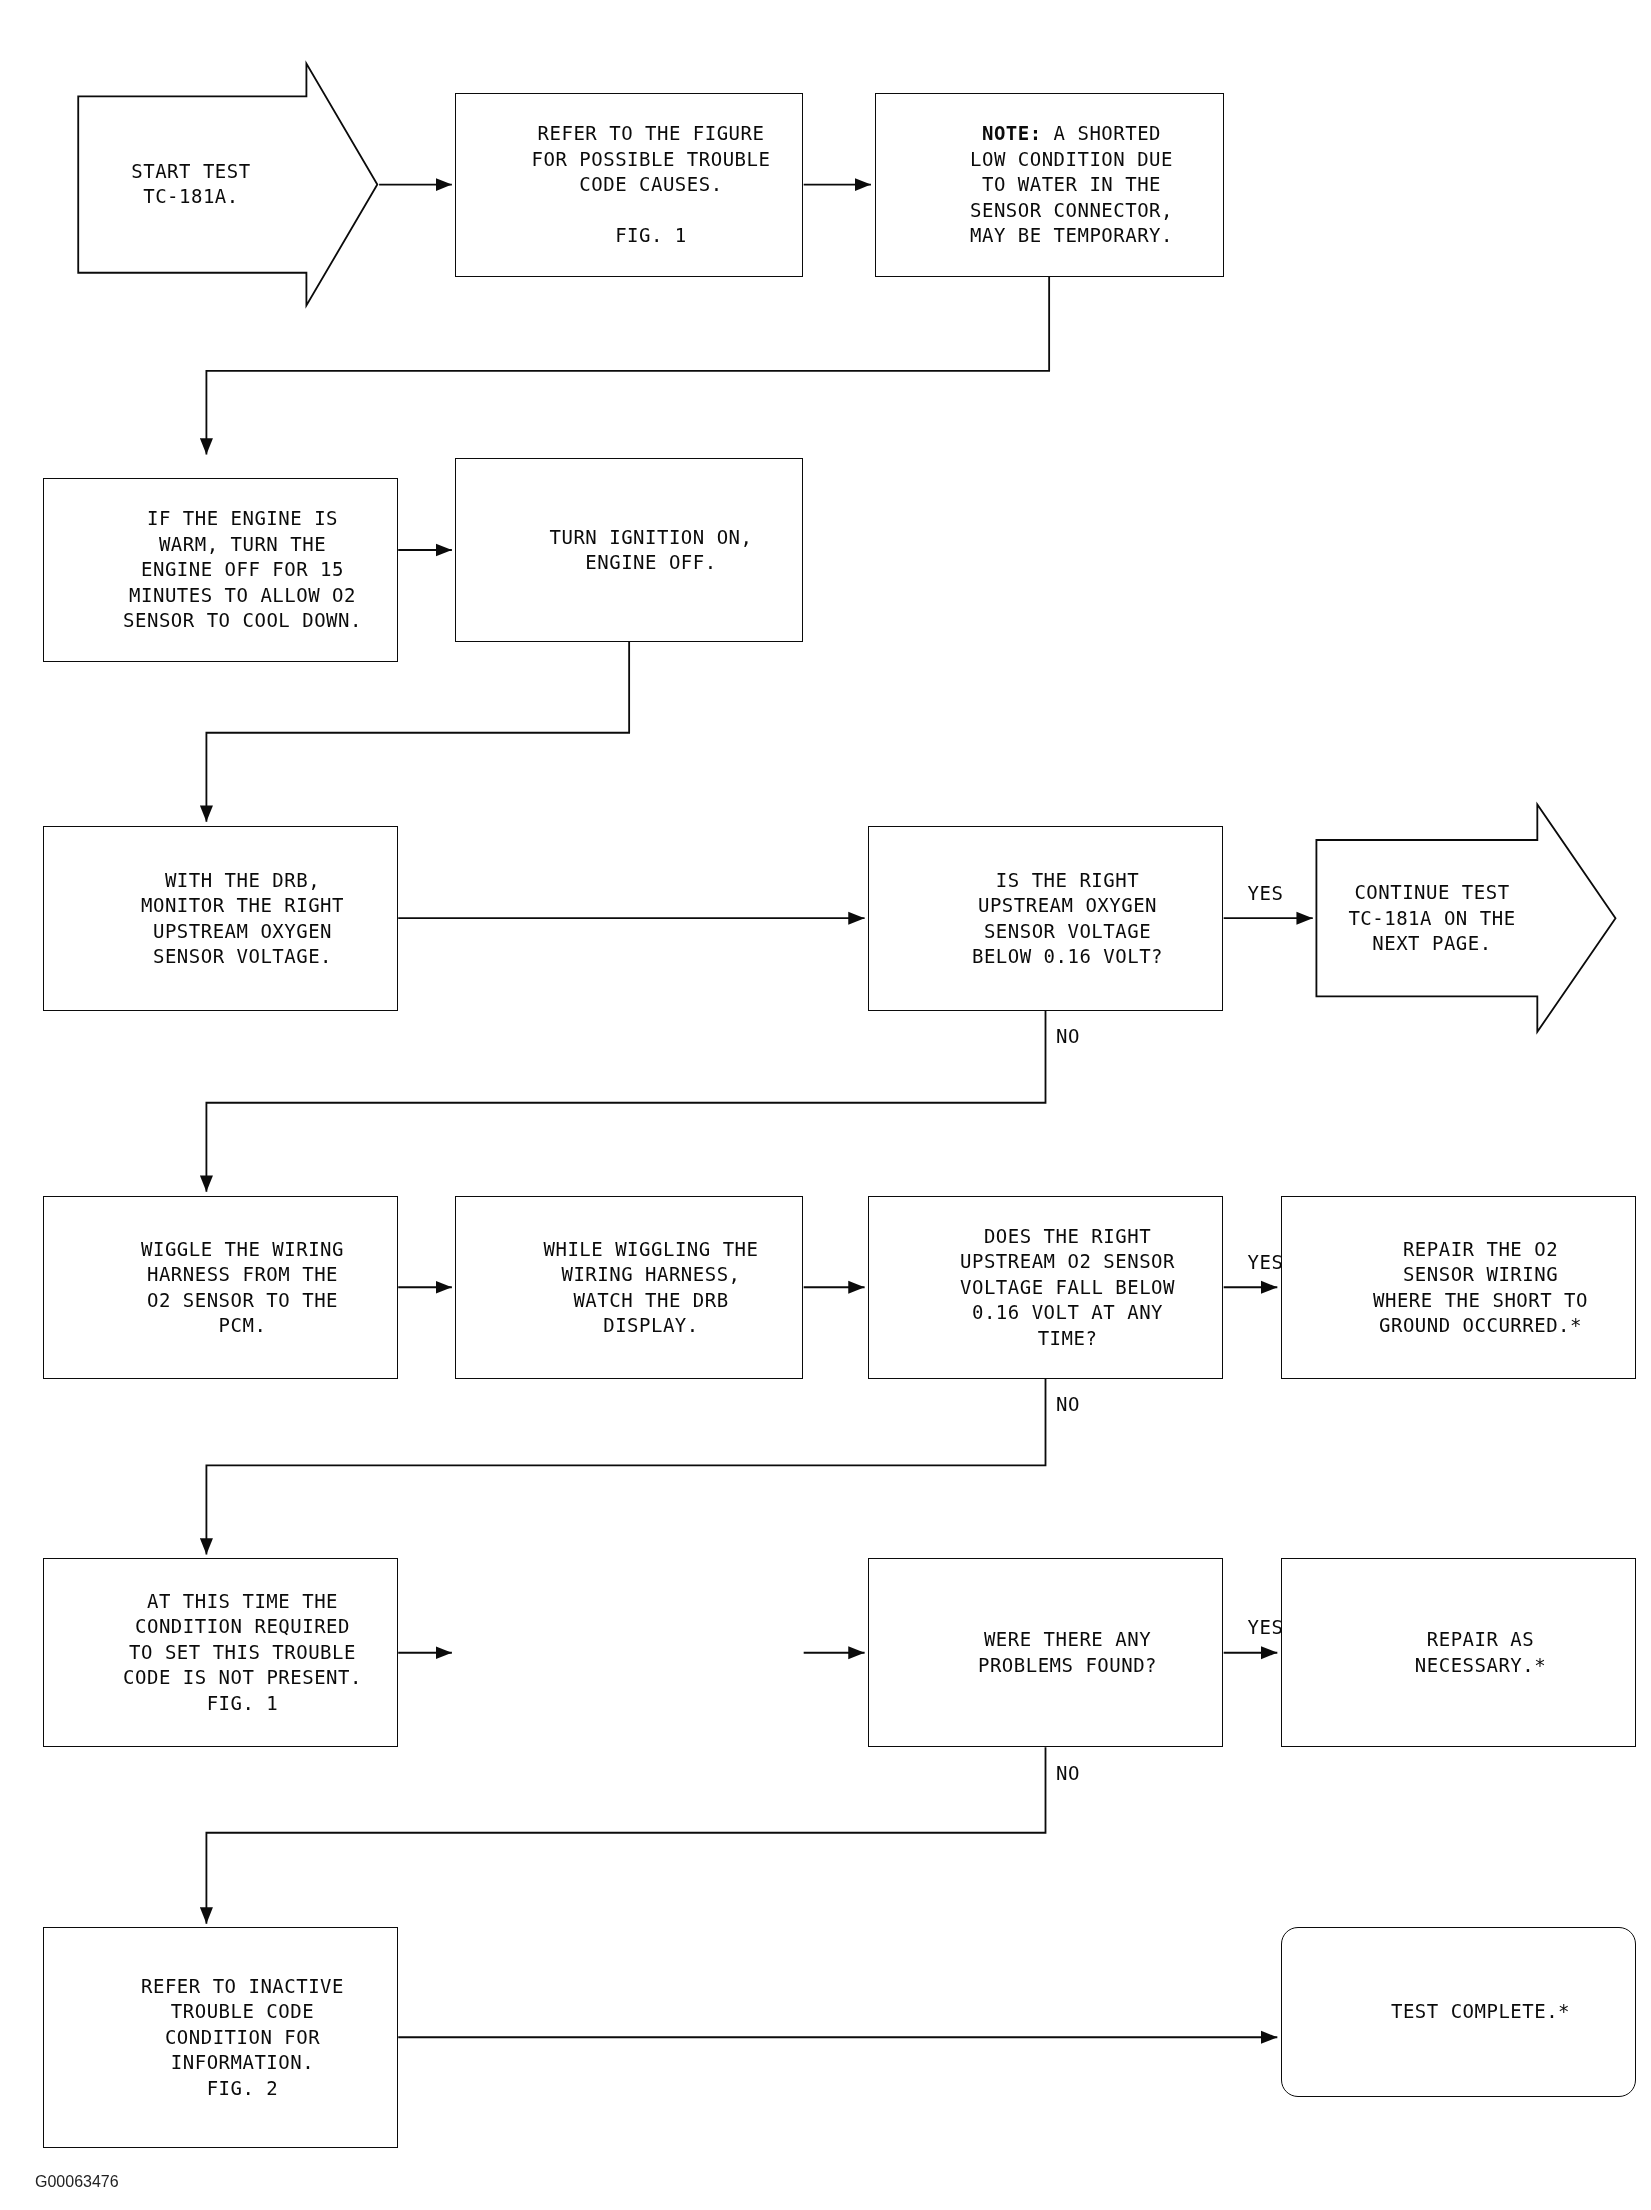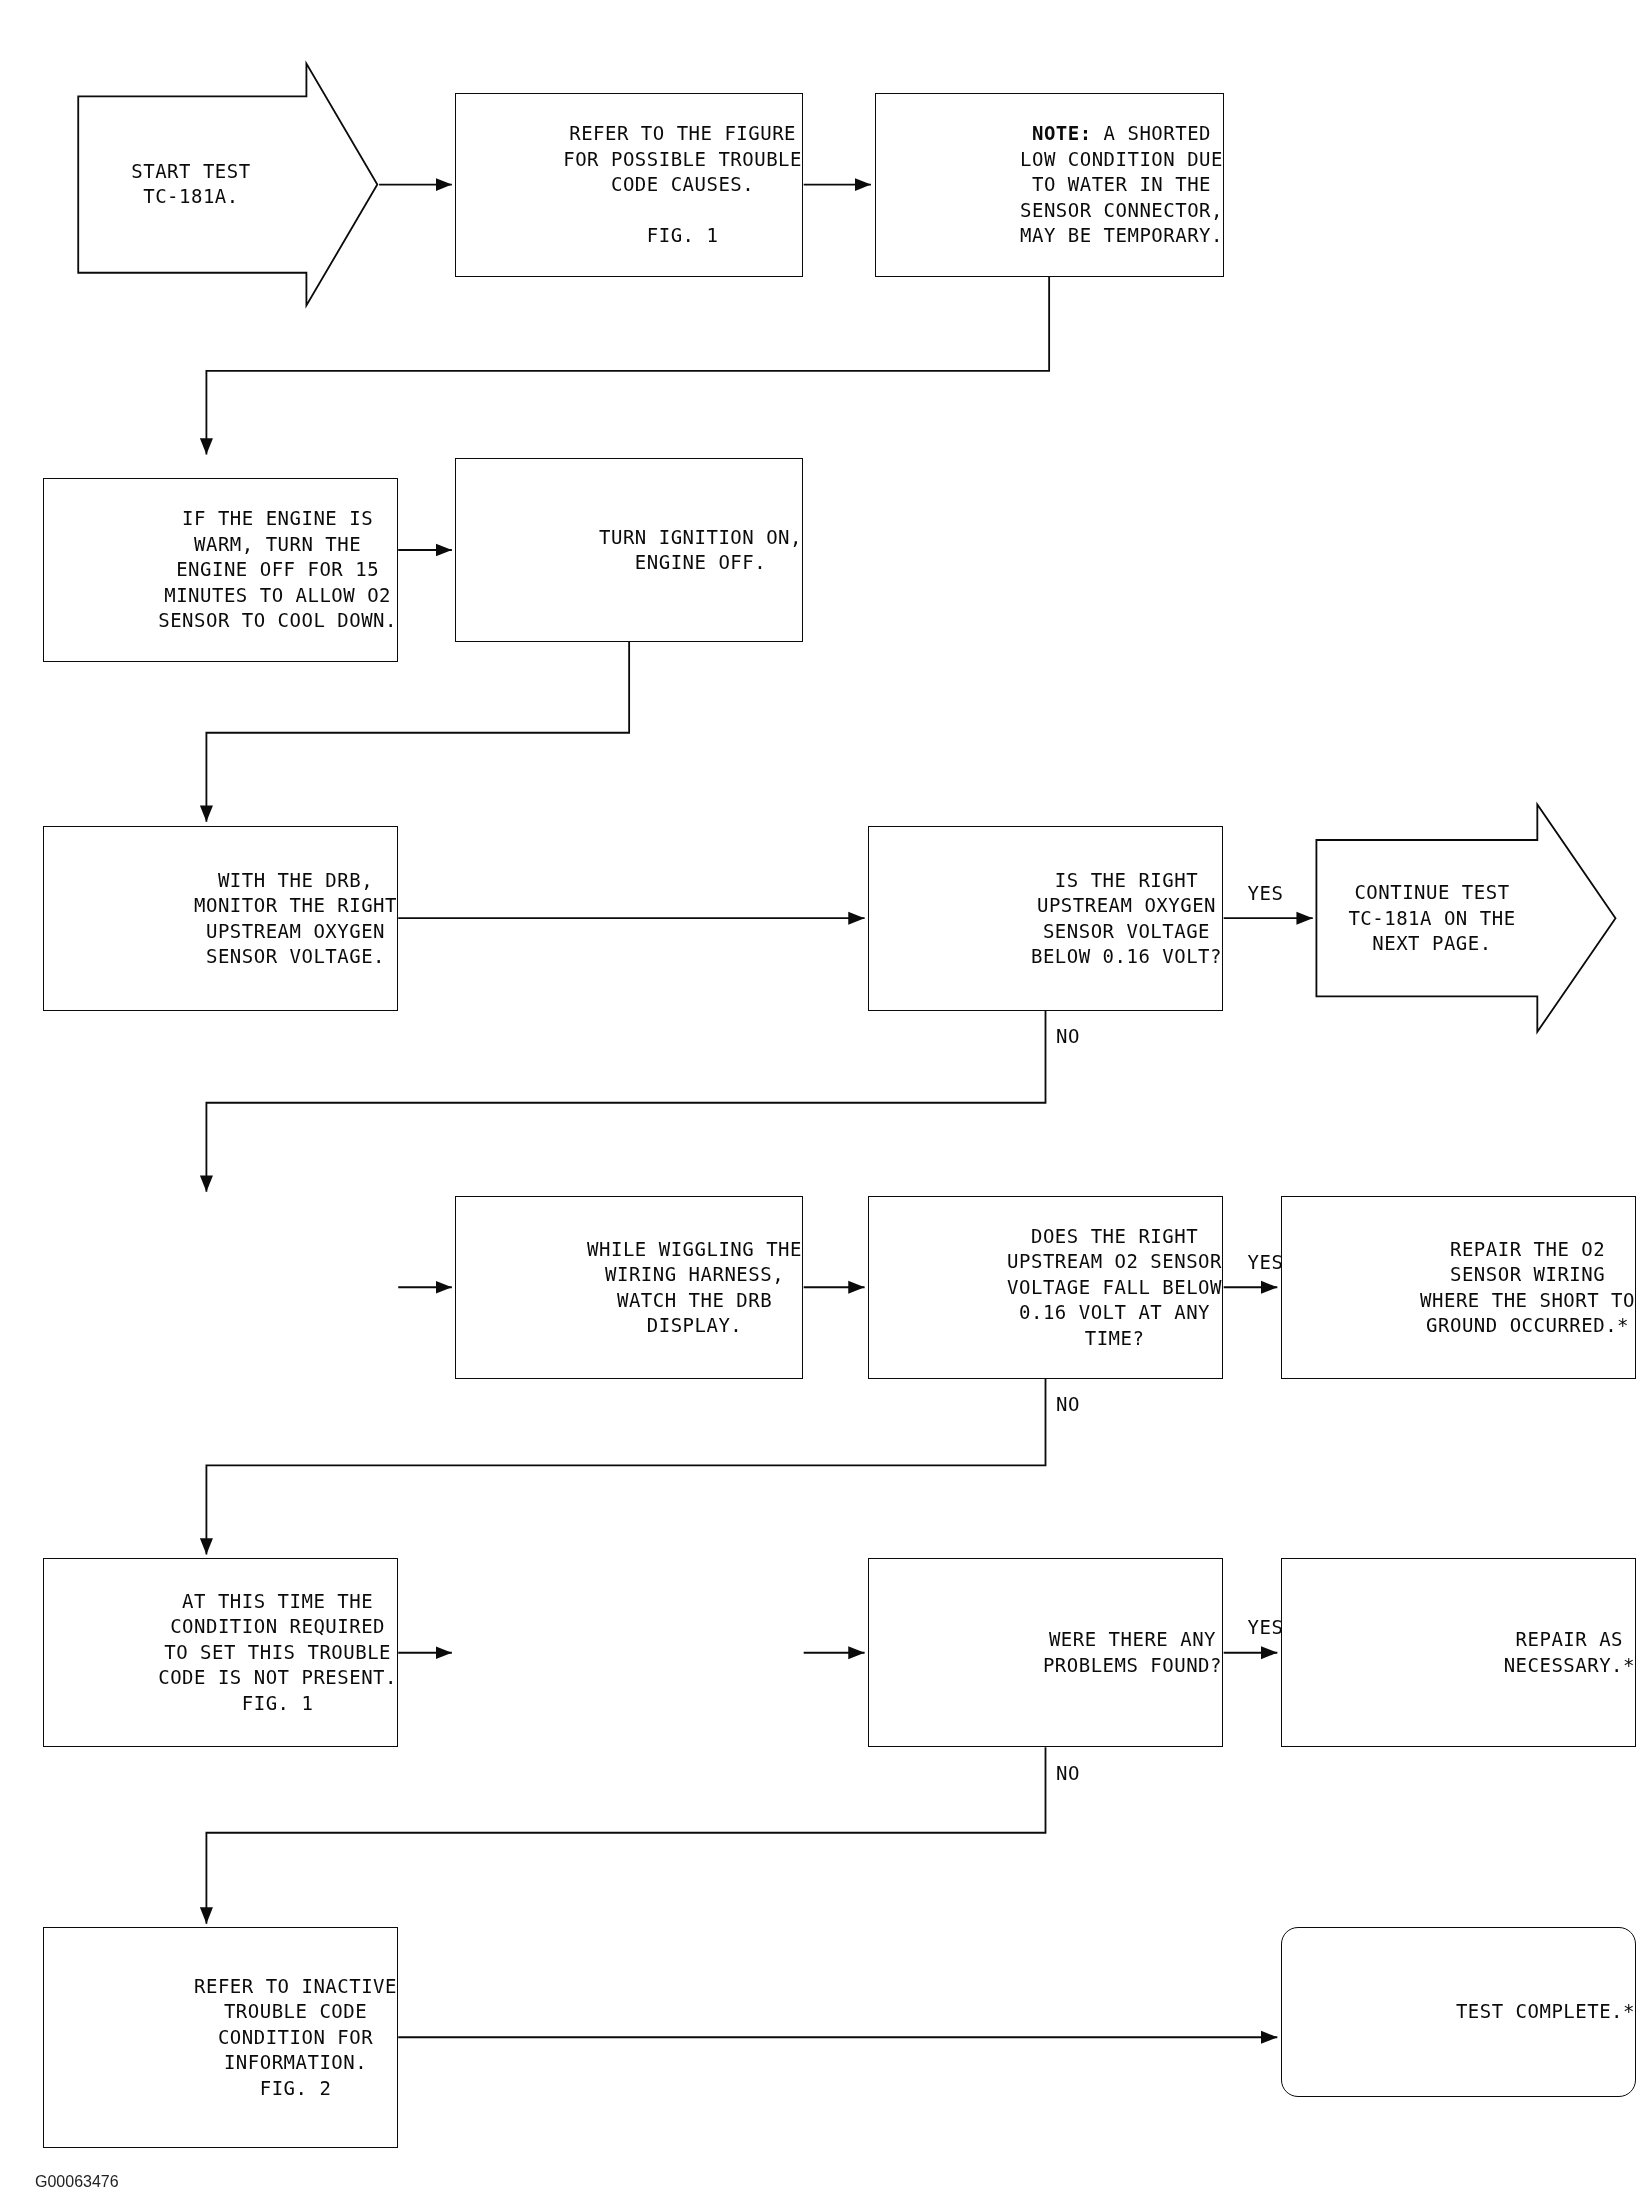--- a/index.html
+++ b/index.html
@@ -12,21 +12,21 @@
     color:#0b0b0b;
     overflow:hidden;
   }
   .wires{position:absolute;left:0;top:0;width:1651px;height:2210px;}
   .box{
     position:absolute;
     border:1.8px solid #0b0b0b;
     background:#ffffff;
     display:flex;
     align-items:center;
-    justify-content:flex-end;
+    justify-content:center;
     box-sizing:border-box;
     padding-left:44px;
   }
   .shape-text{
     position:absolute;
     display:flex;
     align-items:center;
     justify-content:center;
     box-sizing:border-box;
   }
@@ -136,20 +136,26 @@
 SENSOR VOLTAGE
 BELOW 0.16 VOLT?</div>
   </div>
 
   <div class="shape-text" style="left:1320px;top:844px;width:224px;height:149px;">
     <div class="txt">CONTINUE TEST
 TC-181A ON THE
 NEXT PAGE.</div>
   </div>
 
+  <div class="box" style="left:43px;top:1196px;width:355px;height:183px;">
+    <div class="txt">WIGGLE THE WIRING
+HARNESS FROM THE
+O2 SENSOR TO THE
+PCM.</div>
+  </div>
 
   <div class="box" style="left:455px;top:1196px;width:348px;height:183px;">
     <div class="txt">WHILE WIGGLING THE
 WIRING HARNESS,
 WATCH THE DRB
 DISPLAY.</div>
   </div>
 
   <div class="box" style="left:868px;top:1196px;width:355px;height:183px;">
     <div class="txt">DOES THE RIGHT

